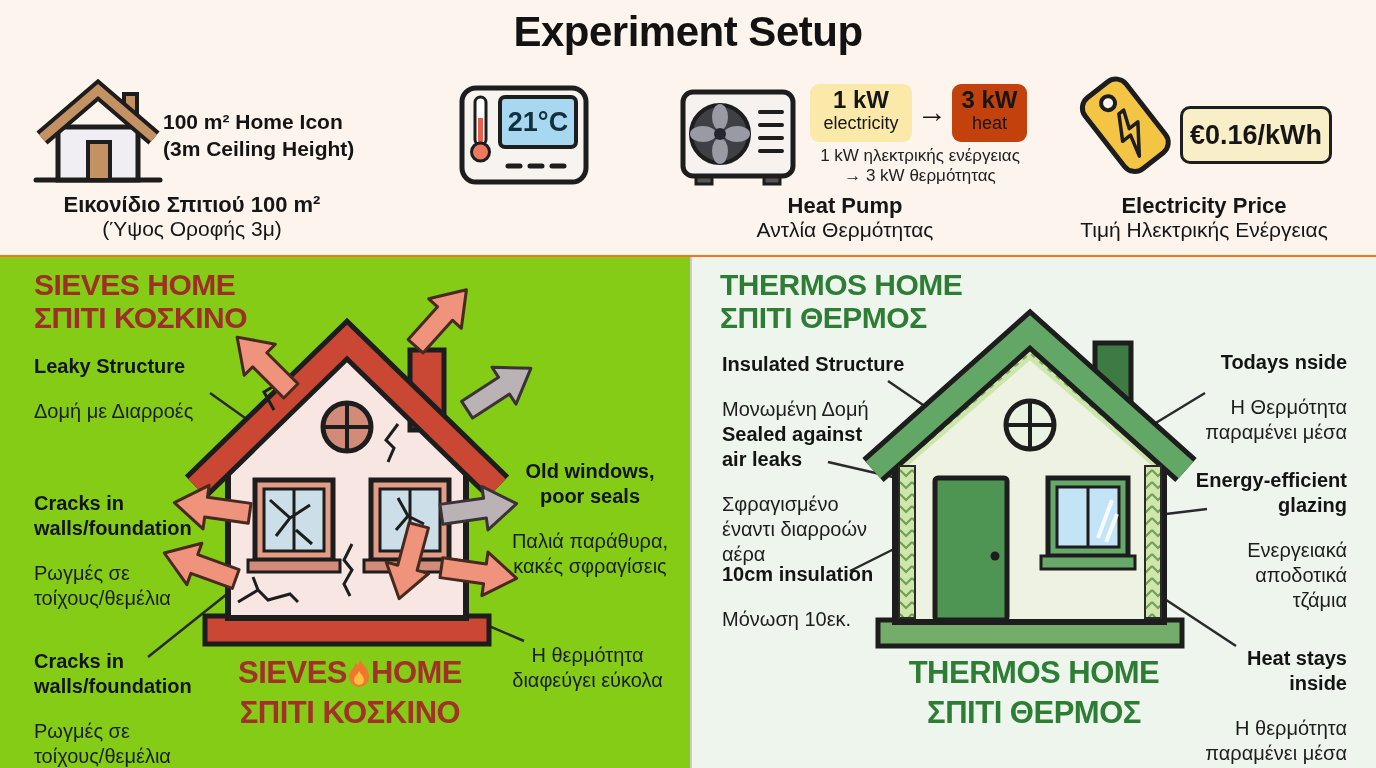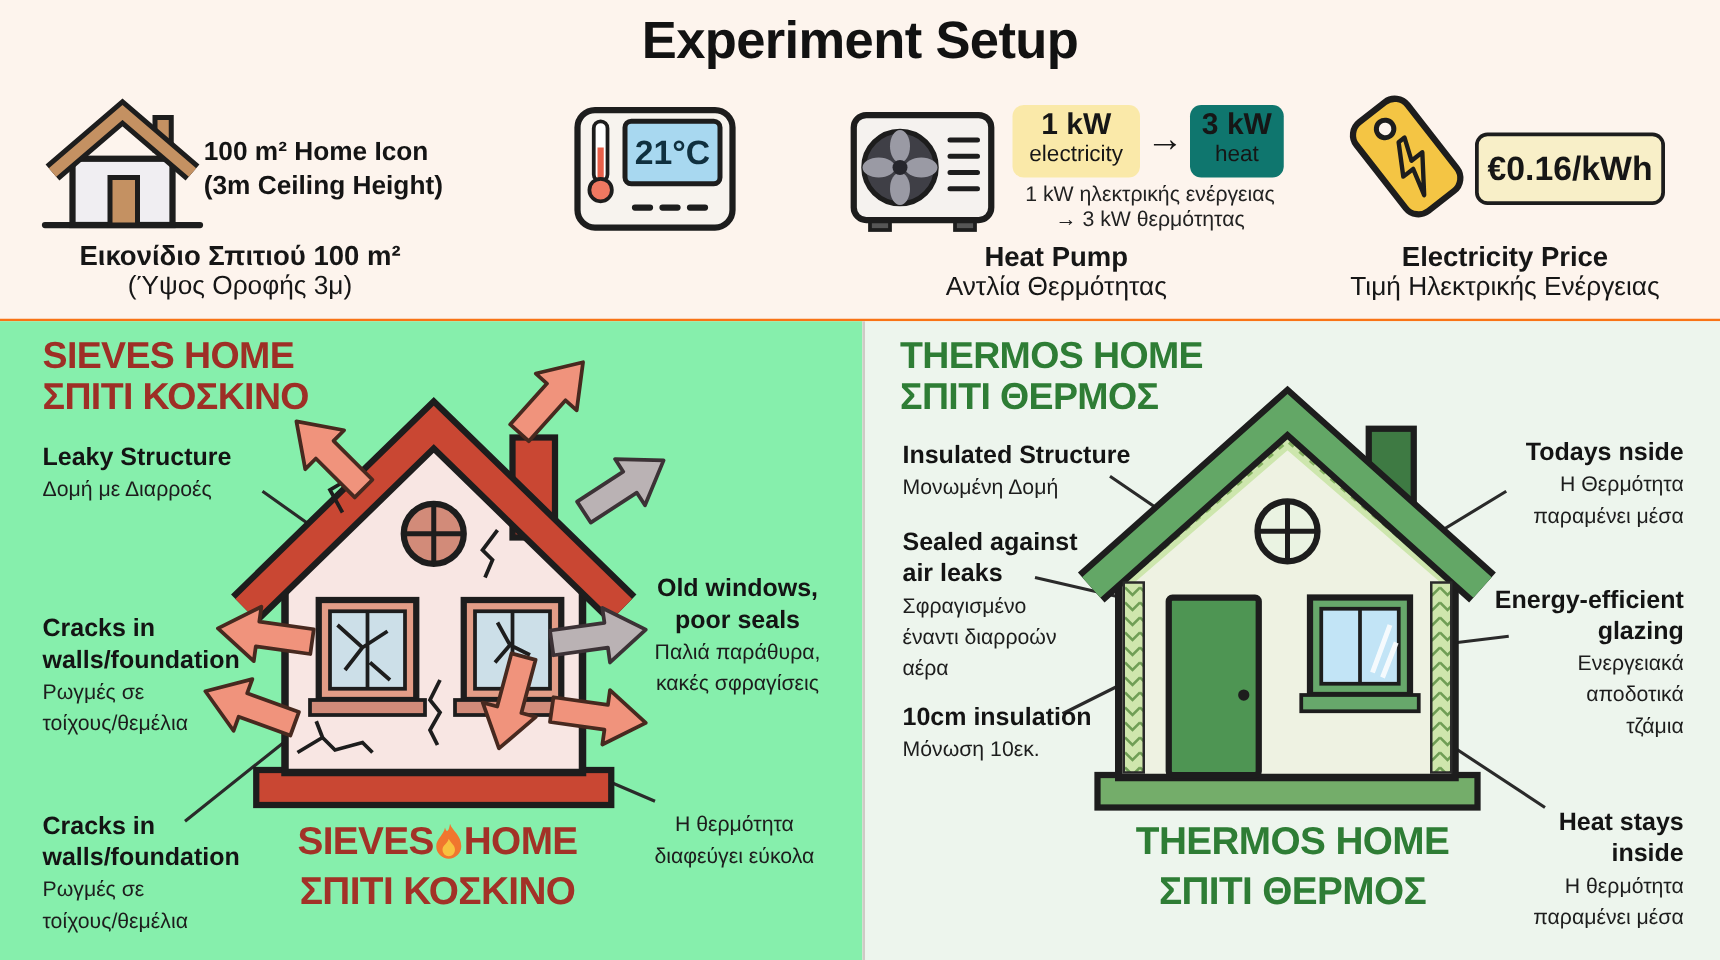--- a/index.html
+++ b/index.html
@@ -14,38 +14,38 @@
   .main-title{position:absolute;left:0;top:8px;width:1376px;text-align:center;
     font-size:42px;font-weight:bold;letter-spacing:-0.5px;color:#121212;}
   .legend-title{font-weight:bold;font-size:21px;line-height:27px;white-space:pre-line;color:#141414;}
   .legend-cap{text-align:center;}
   .legend-cap .en{font-weight:bold;font-size:22px;line-height:25px;}
   .legend-cap .gr{font-size:21px;line-height:24px;}
   .flow-box{position:absolute;border-radius:9px;text-align:center;padding-top:3px;}
   .flow-box .val{font-weight:bold;font-size:24px;line-height:26px;}
   .flow-box .unit{font-size:18px;line-height:21px;}
   .input-box{background:#fae9a9;}
-  .output-box{background:#0f766e;}
+  .output-box{background:#c2410c;}
   .flow-arrow{position:absolute;font-size:30px;font-weight:bold;text-align:center;}
   .hp-subtext{position:absolute;text-align:center;font-size:17px;line-height:20px;white-space:pre-line;color:#222;}
   .cop-badge{position:absolute;width:66px;height:66px;}
   .cop-badge .txt{position:absolute;left:0;top:12px;width:66px;text-align:center;color:#fff;
      font-weight:bold;font-size:17px;line-height:19px;white-space:pre-line;}
   .screen-text{position:absolute;display:flex;align-items:center;justify-content:center;
      font-weight:bold;font-size:27px;color:#10303f;}
   .price-box{position:absolute;left:1180px;top:106px;width:146px;height:52px;background:#f8efc8;
      border:3px solid #1d1d1d;border-radius:10px;display:flex;align-items:center;justify-content:center;
      font-weight:bold;font-size:27px;}
   
-  .panel-left{position:absolute;left:0;top:257px;width:690px;height:511px;background:#86efac;}
+  .panel-left{position:absolute;left:0;top:257px;width:690px;height:511px;background:#84cc16;}
   .panel-right{position:absolute;left:690px;top:257px;width:686px;height:511px;background:#edf5ed;border-left:2px solid #cfcac6;}
   .panel-heading{font-size:30px;font-weight:bold;line-height:1.1;letter-spacing:-0.5px;white-space:pre-line;}
   .red{color:#9e2f26;} .green{color:#2e7d35;}
   .callout .en{font-weight:bold;font-size:20px;line-height:25px;white-space:pre-line;color:#141414;}
-  .callout .gr{font-size:17px;line-height:25px;white-space:pre-line;color:#1d1d1d;}
+  .callout .gr{font-size:20px;line-height:25px;white-space:pre-line;color:#1d1d1d;margin-top:20px;}
   .center{text-align:center;} .rightal{text-align:right;}
   .cap-row{display:flex;justify-content:center;align-items:center;
      font-size:31px;font-weight:bold;color:#a23227;line-height:40px;letter-spacing:-0.5px;}
   .thermos-caption{font-size:31px;font-weight:bold;color:#2e7d35;line-height:40px;
      white-space:pre-line;text-align:center;letter-spacing:-0.5px;}
   .gap24{margin-top:24px;}
   
   .salmon{fill:#f0937c;stroke:#47291f;stroke-width:3;stroke-linejoin:round;}
   .grayarr{fill:#bab2b4;stroke:#3c3236;stroke-width:3;stroke-linejoin:round;}
   svg{display:block;}

